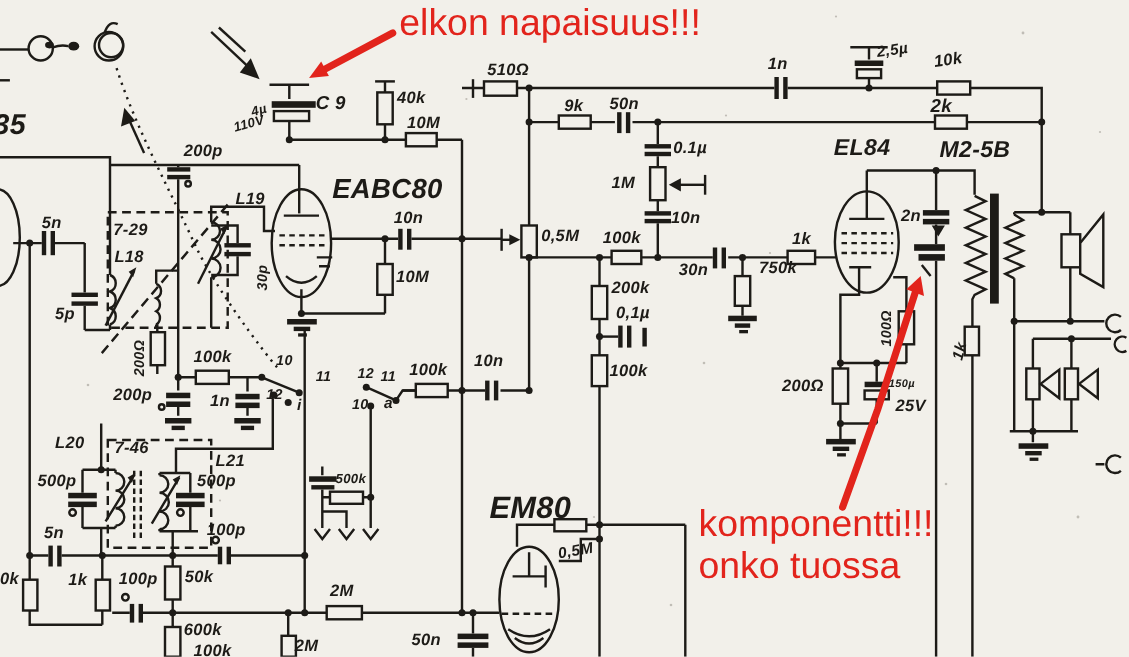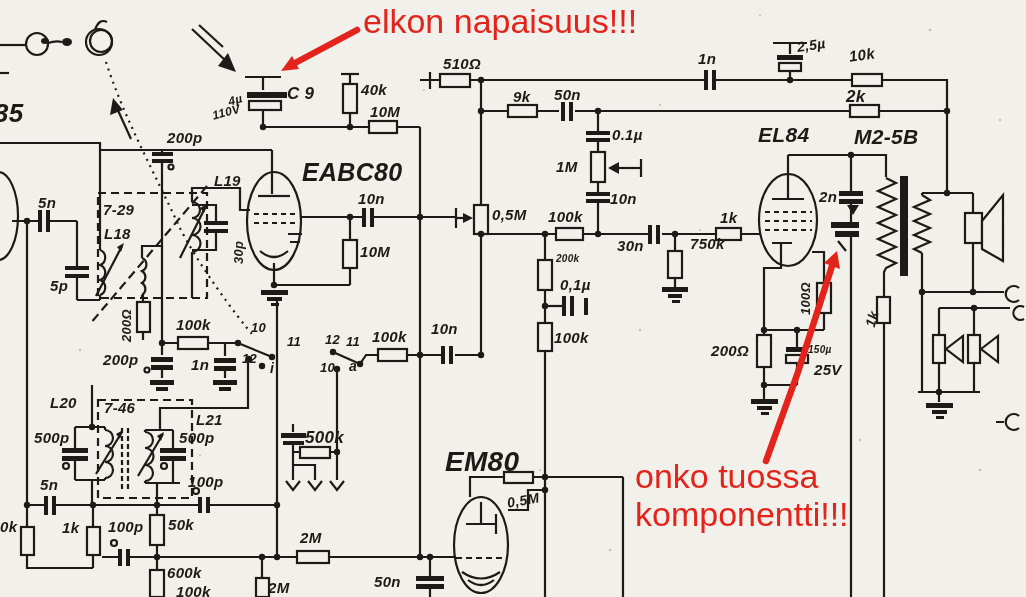--- a/index.html
+++ b/index.html
@@ -429,21 +429,21 @@
       <span class="lbl" style="left: 445px; top: 448px; font-size: 28px;">EM80</span>
       <span class="lbl" style="left: 358px; top: 191px; font-size: 15px;">10n</span>
       <span class="lbl" style="left: 360px; top: 244px; font-size: 15px;">10M</span>
       <span class="lbl" style="left: 556px; top: 159px; font-size: 15px;">1M</span>
       <span class="lbl" style="left: 610px; top: 191px; font-size: 15px;">10n</span>
       <span class="lbl" style="left: 492px; top: 207px; font-size: 15px;">0,5M</span>
       <span class="lbl" style="left: 548px; top: 209px; font-size: 15px;">100k</span>
       <span class="lbl" style="left: 617px; top: 238px; font-size: 15px;">30n</span>
       <span class="lbl" style="left: 690px; top: 236px; font-size: 15px;">750k</span>
       <span class="lbl" style="left: 720px; top: 210px; font-size: 15px;">1k</span>
-      <span class="lbl" style="left: 556px; top: 254px; font-size: 10px;">200k</span>
+      <span class="lbl" style="left: 556px; top: 254px; font-size: 15px;">200k</span>
       <span class="lbl" style="left: 560px; top: 277px; font-size: 15px;">0,1µ</span>
       <span class="lbl" style="left: 554px; top: 330px; font-size: 15px;">100k</span>
       <span class="lbl" style="left: 176px; top: 317px; font-size: 15px;">100k</span>
       <span class="lbl" style="left: 103px; top: 352px; font-size: 15px;">200p</span>
       <span class="lbl" style="left: 191px; top: 357px; font-size: 15px;">1n</span>
       <span class="lbl" style="left: 251px; top: 321px; font-size: 13px;">10</span>
       <span class="lbl" style="left: 287px; top: 335px; font-size: 13px;">11</span>
       <span class="lbl" style="left: 242px; top: 352px; font-size: 13px;">12</span>
       <span class="lbl" style="left: 270px; top: 361px; font-size: 14px;">i</span>
       <span class="lbl" style="left: 325px; top: 333px; font-size: 13px;">12</span>
@@ -459,31 +459,31 @@
       <span class="lbl" style="left: 34px; top: 430px; font-size: 15px;">500p</span>
       <span class="lbl" style="left: 179px; top: 430px; font-size: 15px;">500p</span>
       <span class="lbl" style="left: 188px; top: 474px; font-size: 15px;">100p</span>
       <span class="lbl" style="left: 40px; top: 477px; font-size: 15px;">5n</span>
       <span class="lbl" style="left: 0px; top: 519px; font-size: 15px;">0k</span>
       <span class="lbl" style="left: 62px; top: 520px; font-size: 15px;">1k</span>
       <span class="lbl" style="left: 108px; top: 519px; font-size: 15px;">100p</span>
       <span class="lbl" style="left: 168px; top: 517px; font-size: 15px;">50k</span>
       <span class="lbl" style="left: 167px; top: 565px; font-size: 15px;">600k</span>
       <span class="lbl" style="left: 176px; top: 584px; font-size: 15px;">100k</span>
-      <span class="lbl" style="left: 305px; top: 429px; font-size: 17px;">500k</span>
+      <span class="lbl" style="left: 305px; top: 429px; font-size: 12px;">500k</span>
       <span class="lbl" style="left: 300px; top: 530px; font-size: 15px;">2M</span>
       <span class="lbl" style="left: 268px; top: 580px; font-size: 15px;">2M</span>
       <span class="lbl" style="left: 374px; top: 574px; font-size: 15px;">50n</span>
       <span class="lbl" style="left: 506px; top: 496px; font-size: 14px; transform: rotate(-10deg);">0,5M</span>
       <span class="lbl" style="left: 711px; top: 343px; font-size: 15px;">200Ω</span>
       <span class="lbl" style="left: 808px; top: 345px; font-size: 10px;">150µ</span>
       <span class="lbl" style="left: 814px; top: 362px; font-size: 15px;">25V</span>
       <span class="lbl" style="left: 819px; top: 175px; font-size: 15px; margin-top: 14px;">2n</span>
       <span class="lbl" style="left: 799px; top: 315px; font-size: 13px; transform: rotate(-90deg);">100Ω</span>
       <span class="lbl" style="left: 863px; top: 325px; font-size: 14px; transform: rotate(-75deg);">1k</span>
     </div>
 
   <div class="note" style="left:363px;top:2px;">elkon napaisuus!!!</div>
   <div class="note" style="left:635px;top:457px;">
+    <div>komponentti!!!</div>
     <div>onko tuossa</div>
-    <div>komponentti!!!</div>
   </div>
 </div>
 
 </body></html>

